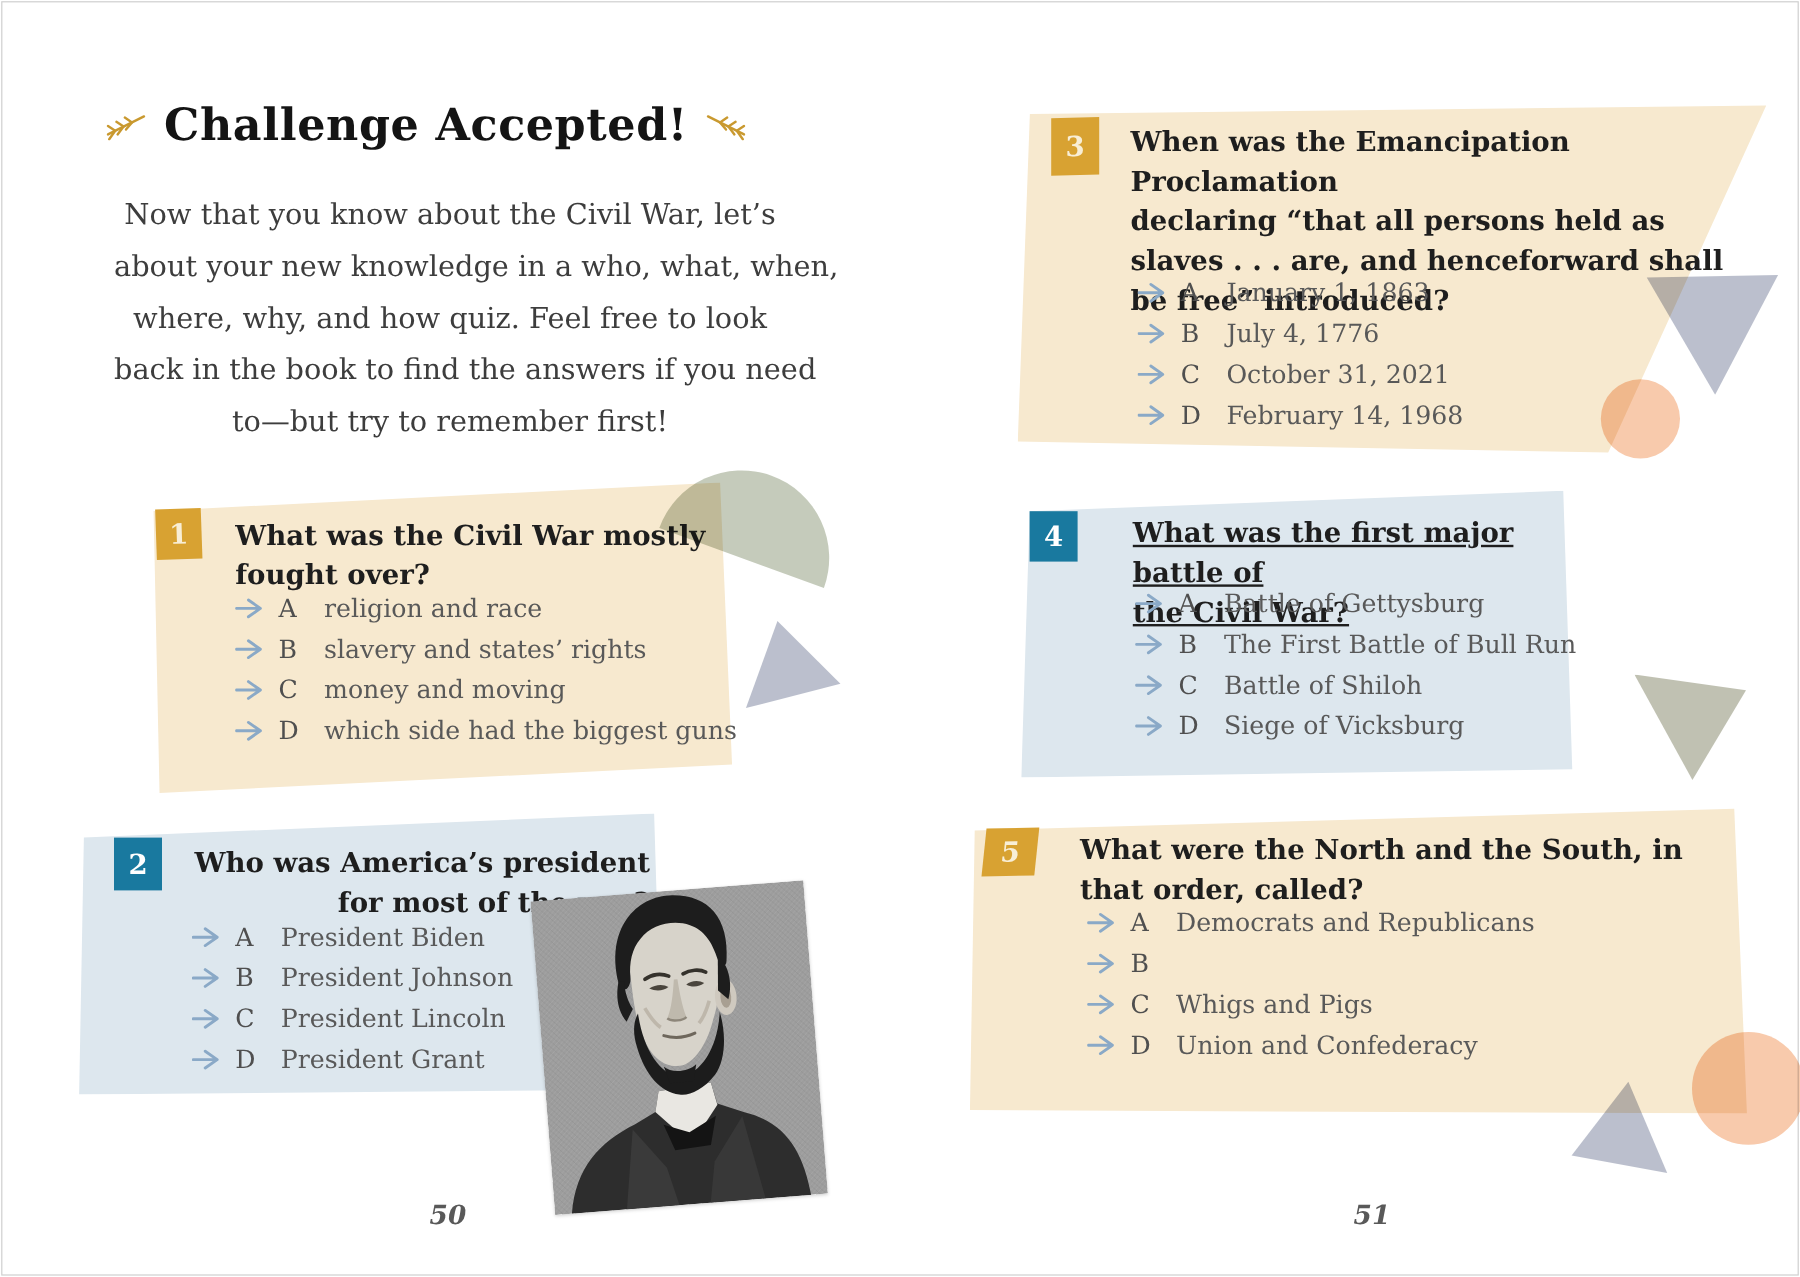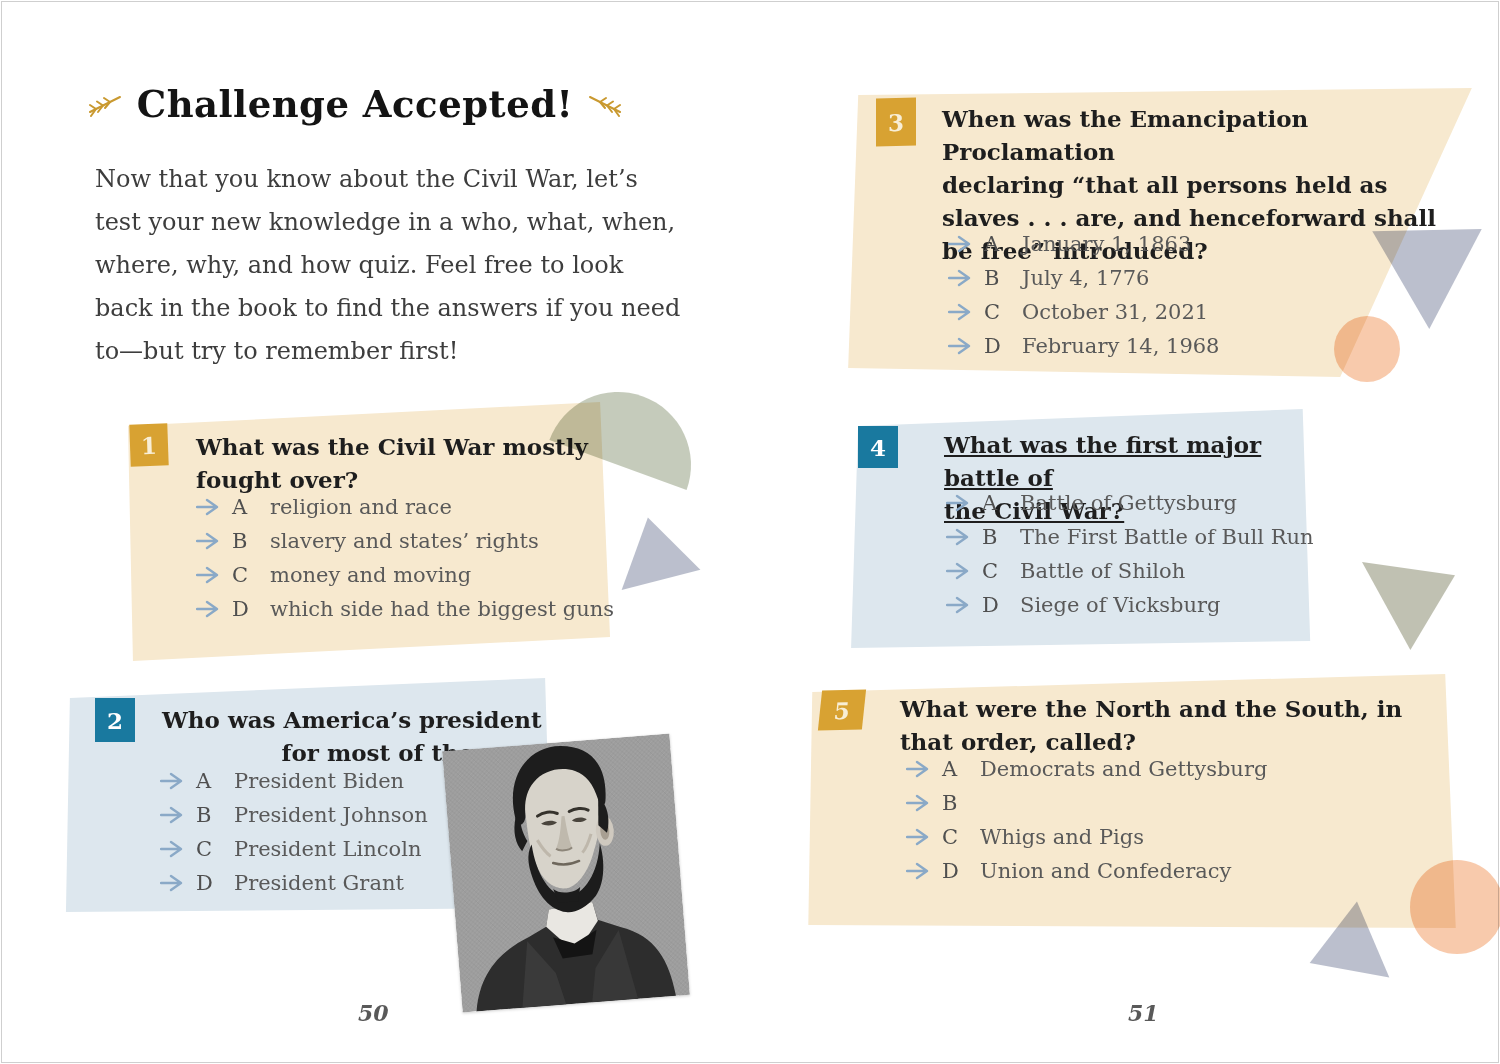--- a/index.html
+++ b/index.html
@@ -9,21 +9,21 @@
 
   
   .title-row{position:absolute;left:90px;top:82px;width:530px;display:flex;
              align-items:center;justify-content:center;gap:14px;}
   .title{margin:0;font-size:37px;font-weight:bold;color:#141414;letter-spacing:.5px;white-space:nowrap;}
   .ornament{display:inline-flex;}
   .ornament.right{transform:scaleX(-1);}
 
   
   .intro{position:absolute;left:95px;top:158px;width:560px;font-size:24px;color:#3d3d3d;}
-  .intro span{display:block;line-height:43px;white-space:nowrap;}
+  .intro span{display:block;line-height:43px;white-space:nowrap;text-align:center;}
 
   
   .qbox{position:absolute;}
   .qbg{position:absolute;inset:0;}
   .cream{background:#f7e9cf;}
   .blue{background:#dde7ee;}
 
   .q1{left:120px;top:398px;width:498px;height:268px;}
   .q1 .qbg{clip-path:polygon(1.6% 10.4%, 96.4% 1.5%, 98.4% 89.2%, 2.6% 98.1%);}
   .q2{left:60px;top:670px;width:495px;height:250px;}
@@ -117,21 +117,21 @@
           <path d="M9 18 L4 25 M9 18 L3 14"></path>
           <path d="M16 14.5 L11 21 M16 14.5 L10 10.5"></path>
           <path d="M23 11 L18 17 M23 11 L17 7"></path>
         </g>
       </svg>
     </span>
   </div>
 
   <div class="intro">
     <span>Now that you know about the Civil War, let’s</span>
-    <span>test your new knowledge in a who, what, when,</span>
+    <span>about your new knowledge in a who, what, when,</span>
     <span>where, why, and how quiz. Feel free to look</span>
     <span>back in the book to find the answers if you need</span>
     <span>to—but try to remember first!</span>
   </div>
 
   <div class="qbox q1">
     <div class="qbg cream"></div>
     <div class="badge gold b1">1</div>
     <div class="qtext t1">
       <span>What was the Civil War mostly</span>
@@ -376,21 +376,21 @@
       <span>that order, called?</span>
     </div>
     <div class="opts o5">
       <div class="opt">
         <span class="arr">
             <svg width="30" height="18" viewBox="0 0 30 18">
               <path d="M1 9 H18 M11 2 L21 9 L11 16" fill="none" stroke="#8aa9c7" stroke-width="2.4" stroke-linecap="round" stroke-linejoin="round"></path>
             </svg>
           </span>
         <span class="letter">A</span>
-        <span class="otext">Democrats and Gettysburg</span>
+        <span class="otext">Democrats and Republicans</span>
       </div>
       <div class="opt">
         <span class="arr">
             <svg width="30" height="18" viewBox="0 0 30 18">
               <path d="M1 9 H18 M11 2 L21 9 L11 16" fill="none" stroke="#8aa9c7" stroke-width="2.4" stroke-linecap="round" stroke-linejoin="round"></path>
             </svg>
           </span>
         <span class="letter">B</span>
       </div>
       <div class="opt">

